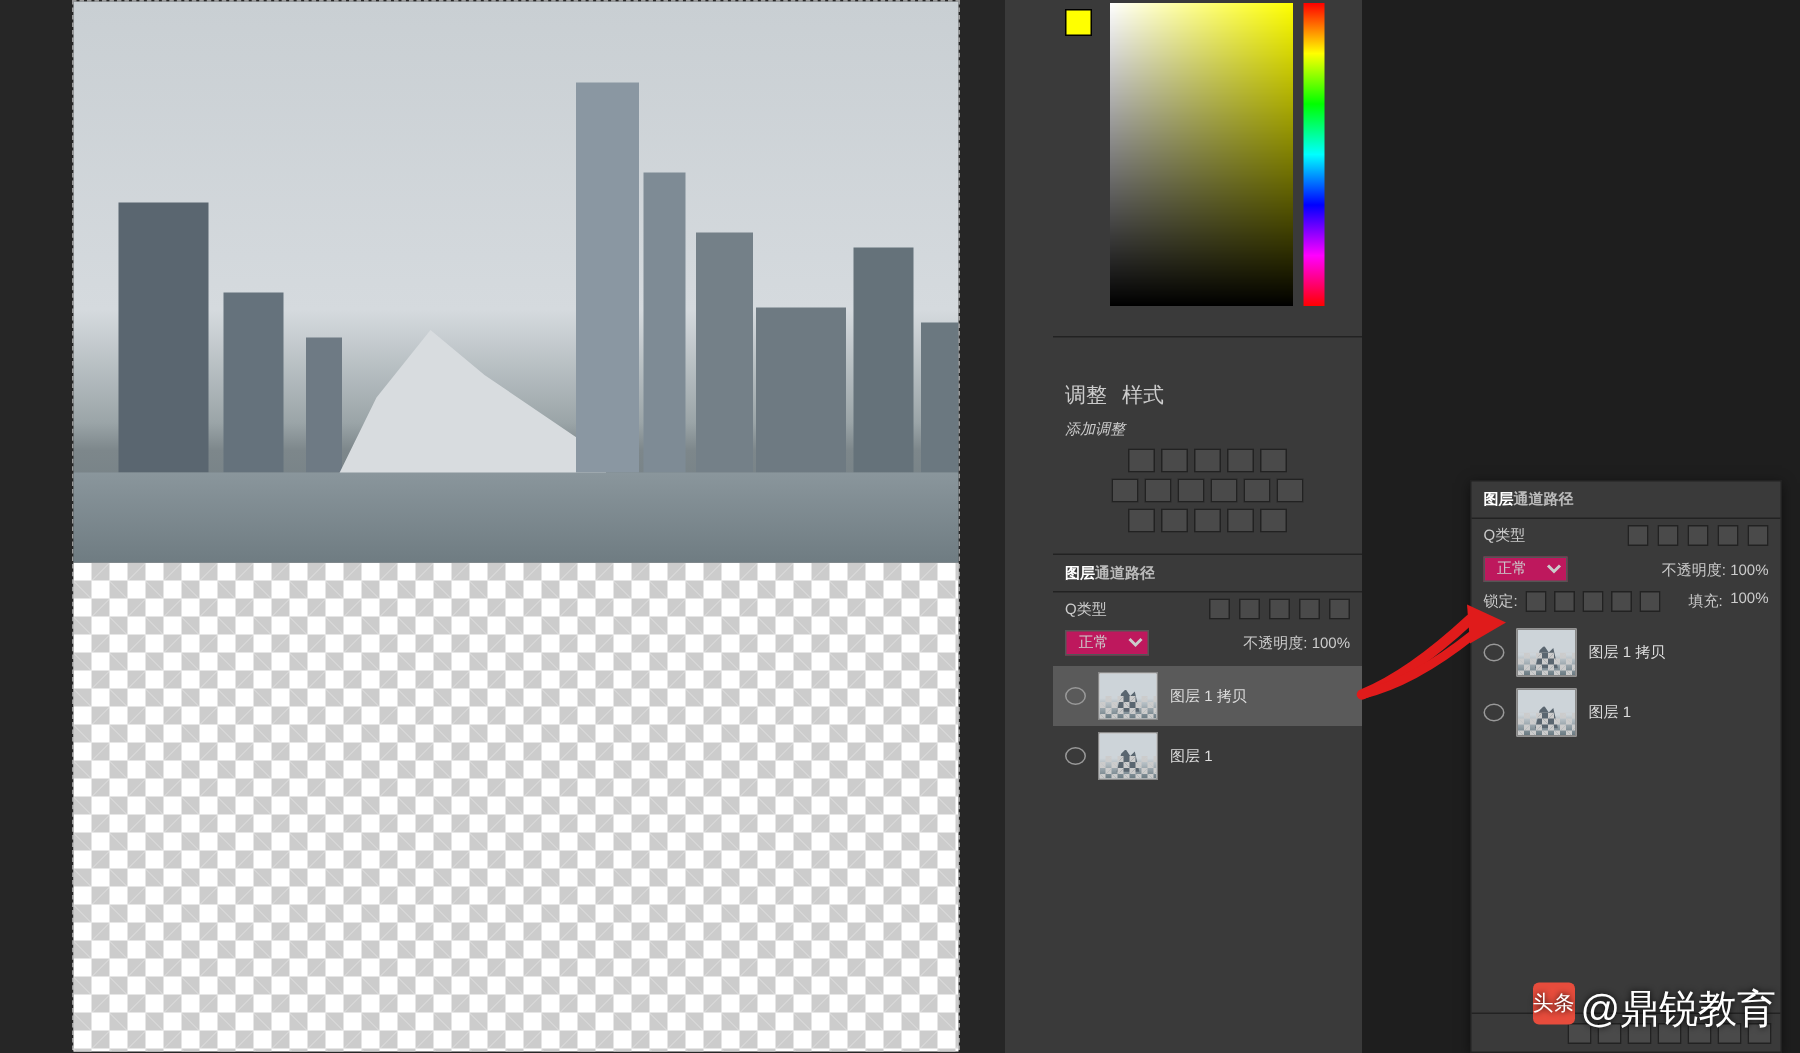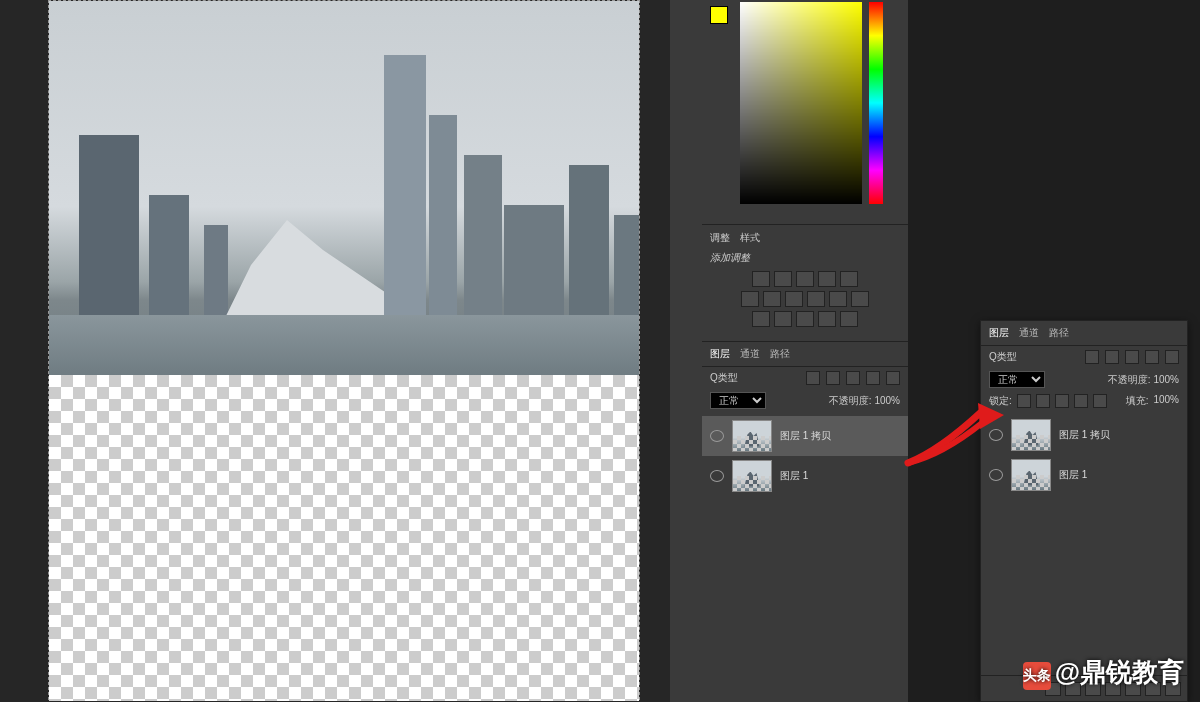--- a/index.html
+++ b/index.html
@@ -38,30 +38,30 @@
 
 .panels-inner { margin-left: 32px; flex: 1; display: flex; flex-direction: column; }
 
 .color-panel { height: 225px; background: #3a3a3a; border-bottom: 1px solid #222; position: relative; }
 .swatches { position: absolute; left: 8px; top: 6px; }
 .swatch-box { width: 18px; height: 18px; border: 1px solid #000; }
 .color-field { position: absolute; left: 38px; top: 2px; width: 122px; height: 202px; background: linear-gradient(to right, #fff, #ffff00), linear-gradient(to bottom, transparent, #000); background-blend-mode: multiply; }
 .hue-strip { position: absolute; left: 167px; top: 2px; width: 14px; height: 202px; background: linear-gradient(to bottom, #f00, #ff0, #0f0, #0ff, #00f, #f0f, #f00); }
 
 .adjust-panel { background: #3a3a3a; border-bottom: 1px solid #222; padding: 6px 8px 10px; }
-.adj-tabs { display: flex; gap: 10px; font-size: 10px; color: #ccc; margin-bottom: 6px; }
+.adj-tabs { display: flex; gap: 10px; font-size: 14px; color: #ccc; margin-bottom: 6px; margin-top: 24px; }
 .adj-label { font-size: 10px; color: #ccc; margin-bottom: 6px; font-style: italic; }
 .adj-icons { display: flex; gap: 4px; justify-content: center; margin-bottom: 4px; flex-wrap: wrap; }
 .adj-icon { width: 18px; height: 16px; background: #4a4a4a; border: 1px solid #222; }
 
 .layers-panel { flex: 1; background: #3a3a3a; display: flex; flex-direction: column; }
-.layer-tabs { display: flex; gap: 10px; padding: 5px 8px; font-size: 10px; color: #bbb; border-bottom: 1px solid #222; }
+.layer-tabs { display: flex; padding: 5px 8px; font-size: 10px; color: #bbb; border-bottom: 1px solid #222; font-weight: bold; }
 .layer-tab-active { color: #fff; }
 .layer-controls { padding: 4px 8px; display: flex; align-items: center; gap: 6px; font-size: 10px; color: #ccc; }
-.blend-select { background: #000000; border: 1px solid #555; color: #ccc; font-size: 10px; padding: 1px 4px; width: 56px; }
+.blend-select { background: #be185d; border: 1px solid #555; color: #ccc; font-size: 10px; padding: 1px 4px; width: 56px; }
 .ctrl-icon { width: 14px; height: 14px; background: #4a4a4a; border: 1px solid #222; }
 .layer-row2 { padding: 3px 8px; display: flex; align-items: center; gap: 6px; font-size: 10px; color: #ccc; justify-content: space-between; }
 .opacity-val { color: #ccc; }
 
 .layer-list { flex: 1; padding: 4px 0; }
 .layer-item { display: flex; align-items: center; padding: 4px 8px; gap: 8px; }
 .layer-item.selected { background: #5a5a5a; }
 .eye-icon { width: 14px; height: 12px; border: 1px solid #999; border-radius: 50%; }
 .layer-thumb { width: 40px; height: 32px; background: #fff; border: 1px solid #888; position: relative; overflow: hidden; }
 .thumb-city { position: absolute; inset: 0; background: linear-gradient(to bottom, #cdd4d9 55%, #6a7a82 100%); }
@@ -75,21 +75,21 @@
   background-size: 8px 8px; background-position: 0 0, 0 4px, 4px -4px, -4px 0;
 }
 .thumb-half .thumb-checker { top: 50%; }
 .layer-name { font-size: 10px; color: #ddd; }
 
 .floating-panel { position: absolute; left: 980px; top: 320px; width: 208px; height: 382px; background: #3a3a3a; border: 1px solid #222; display: flex; flex-direction: column; box-shadow: 0 2px 8px rgba(0,0,0,0.5); }
 .float-lock-row { padding: 3px 8px; display: flex; gap: 5px; font-size: 10px; color: #ccc; }
 
 .arrow-annotation { position: absolute; left: 900px; top: 395px; pointer-events: none; }
 
-.watermark { position: absolute; right: 16px; bottom: 12px; color: #fff; font-size: 26px; font-weight: bold; text-shadow: 0 0 4px #000; display: flex; align-items: flex-end; gap: 4px; }
+.watermark { position: absolute; right: 16px; bottom: 12px; color: #fff; font-size: 26px; font-weight: normal; text-shadow: 0 0 4px #000; display: flex; align-items: flex-start; gap: 4px; }
 .watermark-icon { width: 28px; height: 28px; background: #e74c3c; border-radius: 4px; display: inline-flex; align-items: center; justify-content: center; font-size: 14px; color: #fff; }
 
 .panel-footer { height: 26px; border-top: 1px solid #222; display: flex; align-items: center; justify-content: flex-end; gap: 4px; padding: 0 6px; }
 .footer-icon { width: 16px; height: 14px; background: #4a4a4a; border: 1px solid #222; }
 </style>
 </head>
 <body>
 
 <div class="canvas-area">
   <div class="canvas">

